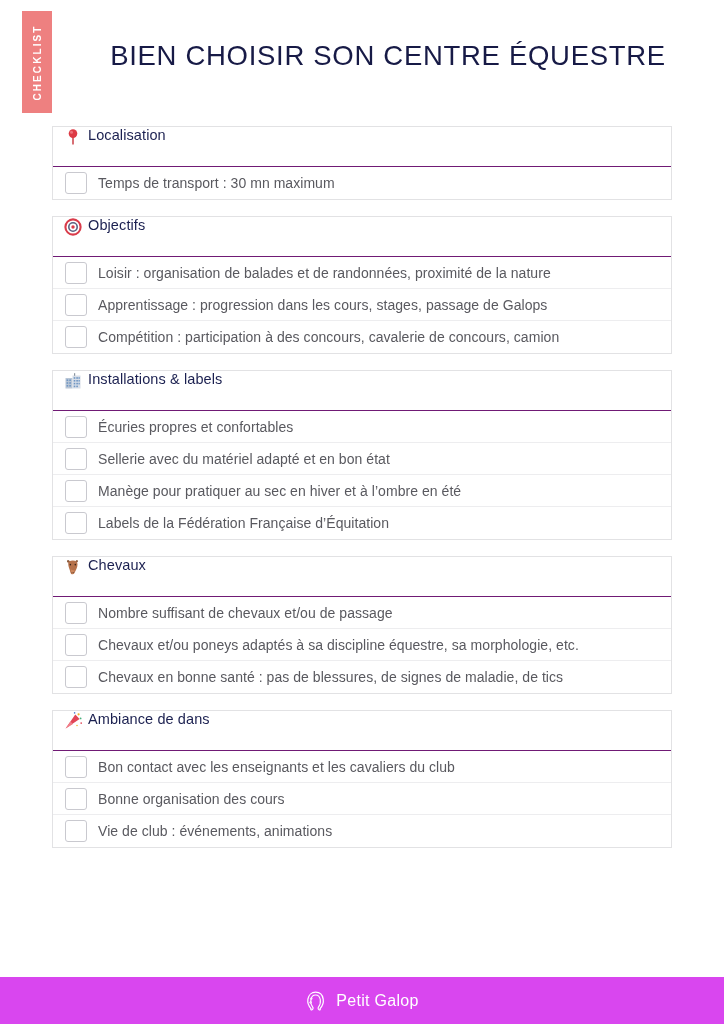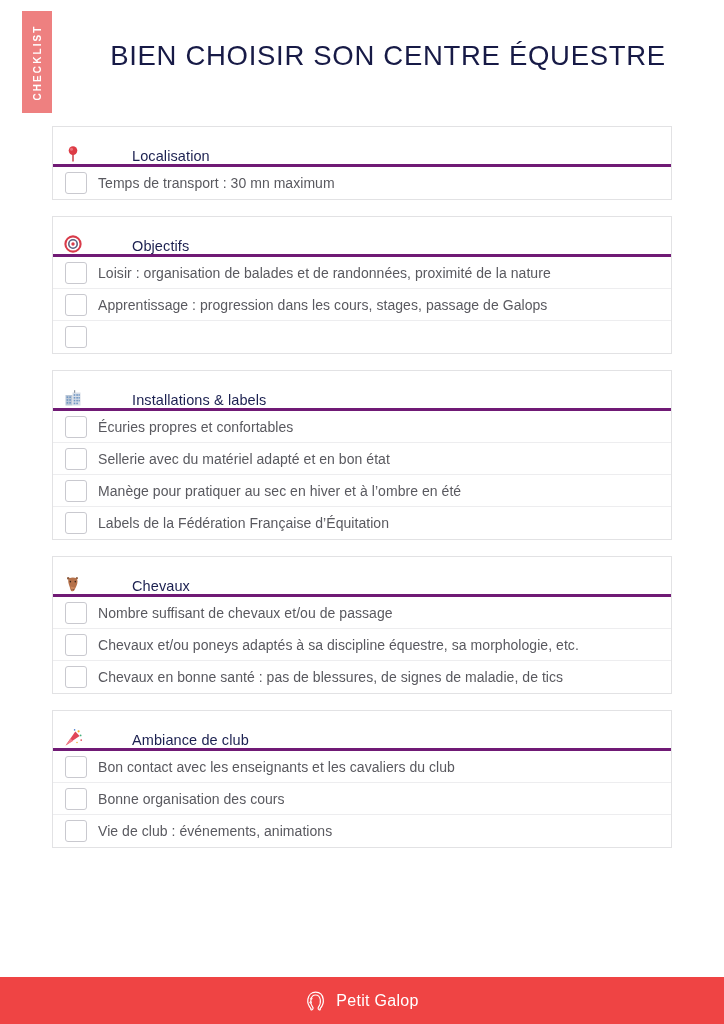--- a/index.html
+++ b/index.html
@@ -72,25 +72,24 @@
   }
 
   .card {
     border: 1px solid #e2e2e4;
     background: #ffffff;
     margin-bottom: 16px;
   }
 
   .card-header {
     display: flex;
-    align-items: flex-end;
+    align-items: flex-start;
     height: 40px;
     padding-left: 10px;
-    border-bottom: 3px solid #701a75;
-    gap: 44px;
+    border-bottom: 1px solid #701a75;
   }
 
   .card-header .hdr-icon {
     width: 20px;
     height: 20px;
     margin-right: 5px;
     flex: 0 0 auto;
     position: relative;
     display: inline-block;
   }
@@ -130,21 +129,21 @@
     white-space: nowrap;
   }
 
   
   .footer {
     position: absolute;
     left: 0;
     bottom: 0;
     width: 724px;
     height: 47px;
-    background: #ef4444;
+    background: #d946ef;
     display: flex;
     align-items: center;
     justify-content: center;
   }
 
   .footer-inner {
     display: flex;
     align-items: center;
     gap: 9px;
   }
@@ -207,20 +206,21 @@
         <div class="item-row">
           <span class="checkbox"></span>
           <span class="item-label">Loisir : organisation de balades et de randonnées, proximité de la nature</span>
         </div>
         <div class="item-row">
           <span class="checkbox"></span>
           <span class="item-label">Apprentissage : progression dans les cours, stages, passage de Galops</span>
         </div>
         <div class="item-row">
           <span class="checkbox"></span>
+          <span class="item-label">Compétition : participation à des concours, cavalerie de concours, camion</span>
         </div>
       </div>
     </div>
 
     <div class="card">
       <div class="card-header">
         <span class="hdr-icon">
           <svg class="ico-svg" viewBox="0 0 20 20">
             <rect x="2.5" y="7" width="7" height="10.5" fill="#b9c6d6"></rect>
             <rect x="9.5" y="4.5" width="8" height="13" fill="#d7dee8"></rect>
@@ -308,21 +308,21 @@
           <svg class="ico-svg" viewBox="0 0 20 20">
             <path d="M2.6 17.6 L12.3 3.6 L16.6 8.0 Z" fill="#e14657"></path>
             <path d="M2.6 17.6 L7.5 10.6 L10.0 13.0 Z" fill="#f07d88"></path>
             <circle cx="15.6" cy="3.3" r="1.1" fill="#f0b429"></circle>
             <circle cx="17.6" cy="7.4" r="0.9" fill="#45b07c"></circle>
             <circle cx="11.6" cy="1.9" r="0.8" fill="#4a7fd0"></circle>
             <circle cx="18.2" cy="12.1" r="0.85" fill="#e14657"></circle>
             <circle cx="14.0" cy="14.4" r="0.75" fill="#f0b429"></circle>
           </svg>
         </span>
-        <span class="hdr-label">Ambiance de club</span>
+        <span class="hdr-label">Ambiance de dans</span>
       </div>
       <div class="card-body">
         <div class="item-row">
           <span class="checkbox"></span>
           <span class="item-label">Bon contact avec les enseignants et les cavaliers du club</span>
         </div>
         <div class="item-row">
           <span class="checkbox"></span>
           <span class="item-label">Bonne organisation des cours</span>
         </div>

